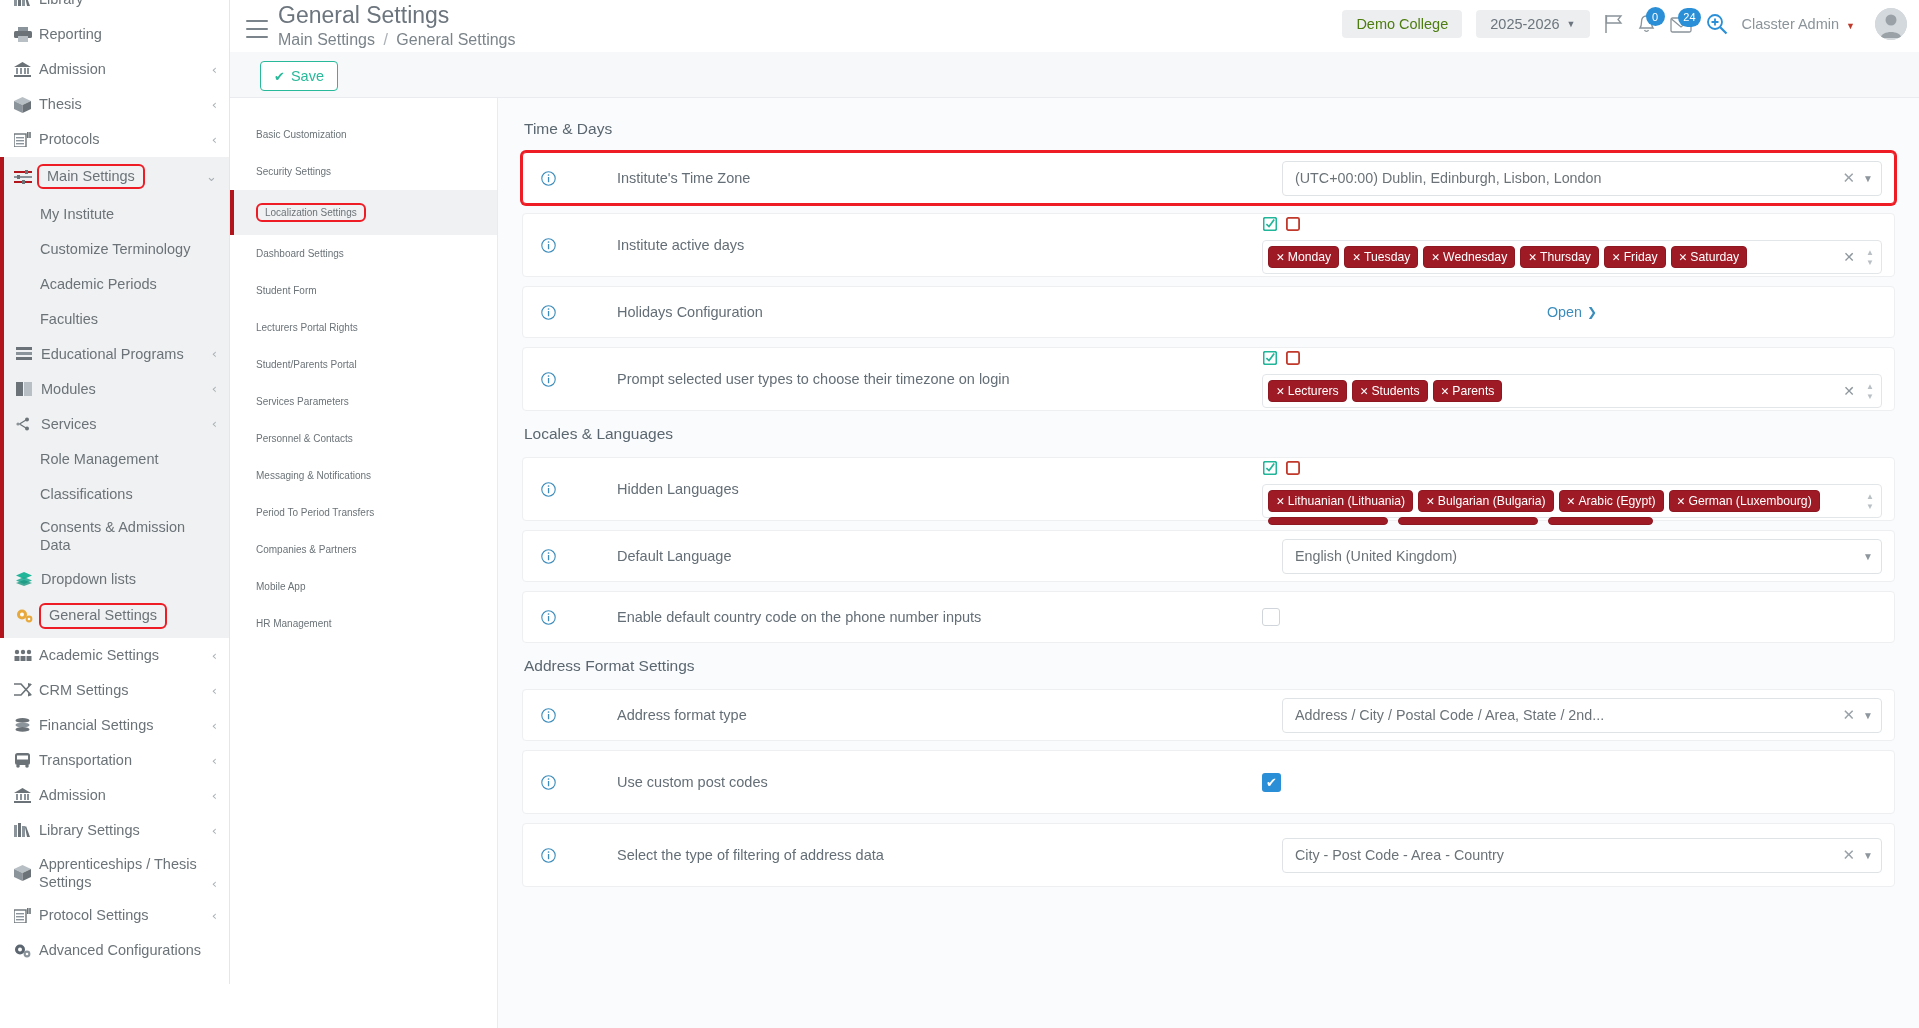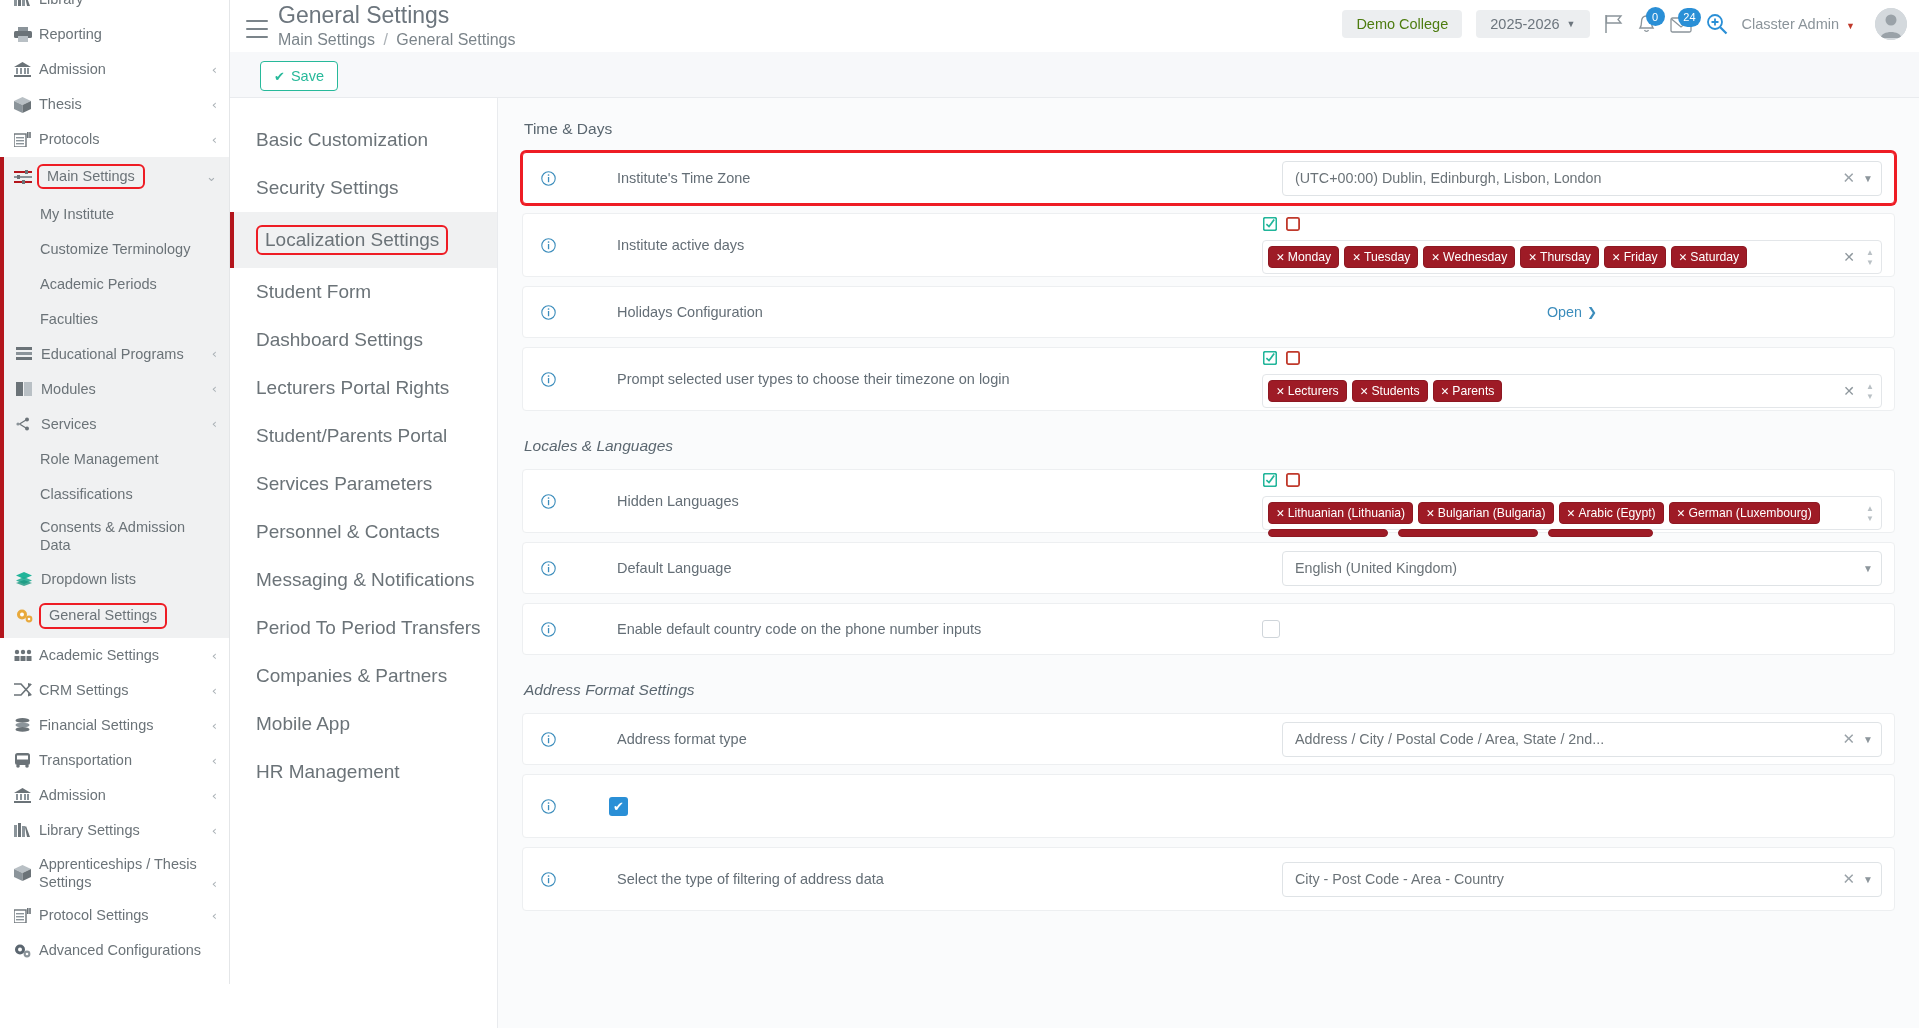--- a/index.html
+++ b/index.html
@@ -119,39 +119,39 @@
   .body-area { display: flex; height: calc(1028px - 52px - 46px); }
 
   
   .settings-menu {
     width: 268px; min-width: 268px;
     background: #fff; border-right: 1px solid #e9ebee;
     padding-top: 18px; position: relative;
   }
   .sm-item {
     padding: 13px 14px 13px 26px;
-    font-size: 19px; color: #6b7378; position: relative; cursor: pointer;
+    font-size: 10px; color: #6b7378; position: relative; cursor: pointer;
     white-space: nowrap;
   }
   .sm-item.active { background: #f0f1f2; }
   .sm-item.active::before {
     content: ""; position: absolute; left: 0; top: 0; bottom: 0;
     width: 4px; background: #b3151c;
   }
   .sm-item .hl-box { padding: 2px 7px; }
 
   
   .content {
     flex: 1; background: #fafbfc; padding: 16px 24px 0 24px;
     overflow: hidden;
   }
   .sec-title {
     font-size: 15.5px; color: #5b6770; margin: 6px 0 14px 2px;
   }
-  .sec-title.space-top { margin-top: 26px; font-style: italic; }
+  .sec-title.space-top { margin-top: 14px; }
   .row {
     background: #fff; border: 1px solid #edeff1; border-radius: 4px;
     display: flex; align-items: center;
     min-height: 52px; margin-bottom: 9px; padding: 0 12px 0 18px;
     position: relative;
     gap: 46px;
   }
   .row.tall { min-height: 64px; }
   .info-ic { width: 22px; min-width: 22px; display: flex; align-items: center; }
   .row-label {
@@ -595,22 +595,22 @@
     </div>
 
     <div class="body-area">
 
       <nav class="settings-menu">
         <div class="sm-item"><span>Basic Customization</span></div>
         <div class="sm-item"><span>Security Settings</span></div>
         <div class="sm-item active">
           <span class="hl-box">Localization Settings</span>
         </div>
+        <div class="sm-item"><span>Dashboard Settings</span></div>
         <div class="sm-item"><span>Student Form</span></div>
-        <div class="sm-item"><span>Dashboard Settings</span></div>
         <div class="sm-item"><span>Lecturers Portal Rights</span></div>
         <div class="sm-item"><span>Student/Parents Portal</span></div>
         <div class="sm-item"><span>Services Parameters</span></div>
         <div class="sm-item"><span>Personnel &amp; Contacts</span></div>
         <div class="sm-item"><span>Messaging &amp; Notifications</span></div>
         <div class="sm-item"><span>Period To Period Transfers</span></div>
         <div class="sm-item"><span>Companies &amp; Partners</span></div>
         <div class="sm-item"><span>Mobile App</span></div>
         <div class="sm-item"><span>HR Management</span></div>
       </nav>
@@ -863,20 +863,21 @@
         </div>
 
         <div class="row tall">
           <span class="info-ic">
             <svg width="15" height="15" viewBox="0 0 15 15">
                 <circle cx="7.5" cy="7.5" r="6.7" stroke="#3c8dbc" stroke-width="1.1" fill="none"></circle>
                 <rect x="6.9" y="6" width="1.3" height="5.2" fill="#3c8dbc"></rect>
                 <circle cx="7.55" cy="4" r="0.85" fill="#3c8dbc"></circle>
               </svg>
           </span>
+          <span class="row-label">Use custom post codes</span>
           <span class="row-ctl" style="flex-direction:row;">
             <span class="cb-checked">✔</span>
           </span>
         </div>
 
         <div class="row tall">
           <span class="info-ic">
             <svg width="15" height="15" viewBox="0 0 15 15">
                 <circle cx="7.5" cy="7.5" r="6.7" stroke="#3c8dbc" stroke-width="1.1" fill="none"></circle>
                 <rect x="6.9" y="6" width="1.3" height="5.2" fill="#3c8dbc"></rect>

